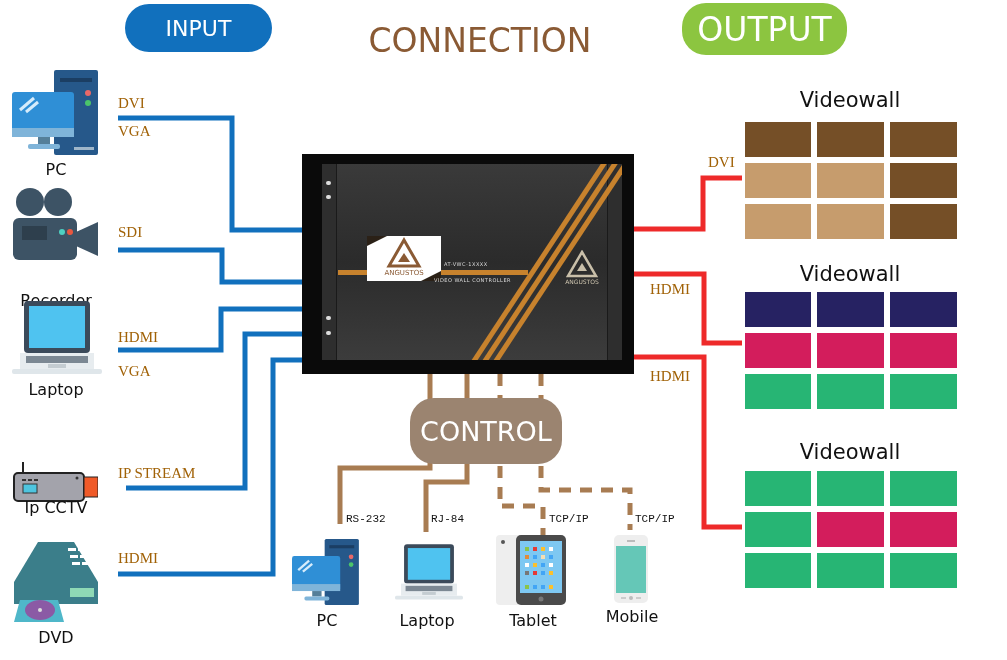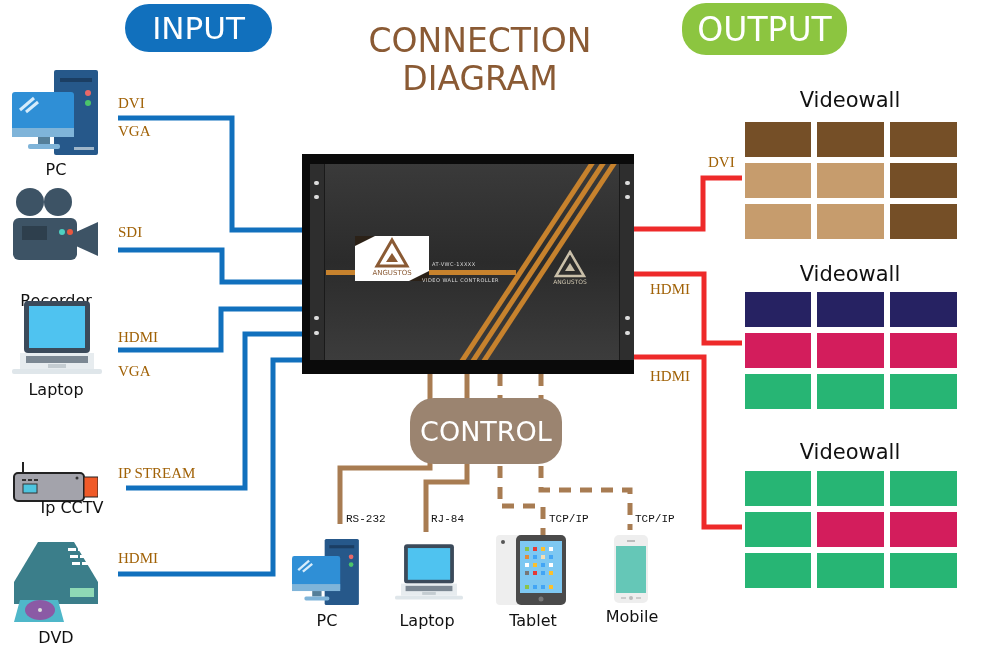--- a/index.html
+++ b/index.html
@@ -1,31 +1,31 @@
 <!DOCTYPE html>
 <html><head>
 <meta charset="utf-8">
 <style>
   html, body { margin:0; padding:0; background:#ffffff; }
   body { width:1007px; height:660px; position:relative; overflow:hidden; font-family:"DejaVu Sans", sans-serif; }
   .abs { position:absolute; }
   .pill { position:absolute; border-radius:24px; color:#fff; display:flex; align-items:center; justify-content:center; font-family:"DejaVu Sans", sans-serif; letter-spacing:0px; }
-  .pill-input { left:125px; top:4px; width:147px; height:48px; background:#1170bd; font-size:31px; }
+  .pill-input { left:125px; top:4px; width:147px; height:48px; background:#1170bd; font-size:22px; }
   .pill-output { left:682px; top:3px; width:165px; height:52px; background:#8cc540; font-size:33px; }
   .pill-control { left:410px; top:398px; width:152px; height:66px; background:#9b8470; font-size:27px; }
   .title { position:absolute; left:345px; top:22px; width:270px; text-align:center; color:#8a5a34; font-family:"DejaVu Sans", sans-serif; font-size:33px; line-height:38px; font-weight:normal; }
   .lbl { position:absolute; font-family:Liberation Serif, serif; font-size:15px; color:#a16207; white-space:nowrap; }
   .lbl-sm { position:absolute; font-family:Liberation Mono, monospace; font-size:11px; color:#111; white-space:nowrap; }
   .devlbl { position:absolute; font-family:"DejaVu Sans", sans-serif; font-size:16px; color:#111; text-align:center; width:110px; }
   .vw-title { position:absolute; font-family:"DejaVu Sans", sans-serif; font-size:21px; color:#111; width:220px; text-align:center; }
   .vw-grid { position:absolute; width:212px; display:grid; grid-template-columns:66px 67px 67px; grid-auto-rows:35px; column-gap:6px; row-gap:6px; }
   .vw-cell { width:100%; height:100%; }
   svg.wires { position:absolute; left:0; top:0; }
   .device { position:absolute; left:302px; top:154px; width:332px; height:220px; background:#0a0a0a; }
-  .device-face { position:absolute; left:8px; top:10px; width:324px; height:196px; background:linear-gradient(180deg,#3a3a3a 0%,#2b2b2b 50%,#3c3c3c 100%); overflow:hidden; }
+  .device-face { position:absolute; left:20px; top:10px; width:300px; height:196px; background:linear-gradient(180deg,#3a3a3a 0%,#2b2b2b 50%,#3c3c3c 100%); overflow:hidden; }
   .ear { position:absolute; top:0; width:14px; height:196px; background:#2e2e2e; border-right:1px solid #1a1a1a; }
   .screw { position:absolute; width:5px; height:4px; background:#ddd; border-radius:2px; }
   .brand-card { position:absolute; left:45px; top:72px; width:74px; height:45px; background:#fff; }
   .brand-text { position:absolute; font-size:5px; color:#ddd; white-space:nowrap; font-family:"DejaVu Sans", sans-serif; letter-spacing:0.5px; }
 </style>
 </head>
 <body>
 
 <svg class="wires" width="1007" height="660">
 
@@ -54,21 +54,20 @@
     <line x1="541" y1="374" x2="541" y2="402"></line>
     <polyline points="500,445 500,506 543,506 543,535"></polyline>
     <polyline points="541,445 541,490 630,490 630,530"></polyline>
   </g>
 </svg>
 
 <div class="pill pill-input">INPUT</div>
 <div class="pill pill-output">OUTPUT</div>
 <div class="title">
   <div>CONNECTION</div>
-  <div>DIAGRAM</div>
 </div>
 
 <div class="abs" style="left:12px;top:70px;width:90px;height:85px;">
   <svg width="90" height="85" viewBox="0 0 90 85">
     <rect x="42" y="0" width="44" height="85" rx="2" fill="#26588a"></rect>
     <rect x="48" y="8" width="32" height="4" fill="#1b3e63"></rect>
     <circle cx="76" cy="23" r="3" fill="#e96868"></circle>
     <circle cx="76" cy="33" r="3" fill="#4bc46a"></circle>
     <rect x="62" y="77" width="20" height="3" fill="#9fb6c9"></rect>
     <rect x="0" y="22" width="62" height="45" rx="3" fill="#2f8fd6"></rect>
@@ -116,21 +115,21 @@
     <line x1="11" y1="0" x2="11" y2="12" stroke="#222" stroke-width="2"></line>
     <rect x="2" y="11" width="70" height="28" rx="4" fill="#a3a3ab" stroke="#222" stroke-width="2"></rect>
     <rect x="72" y="15" width="14" height="20" fill="#f05a28" stroke="#222" stroke-width="1"></rect>
     <rect x="10" y="17" width="4" height="2" fill="#333"></rect>
     <rect x="16" y="17" width="4" height="2" fill="#333"></rect>
     <rect x="22" y="17" width="4" height="2" fill="#333"></rect>
     <rect x="11" y="22" width="14" height="9" fill="#4ec5df" stroke="#333" stroke-width="1"></rect>
     <circle cx="65" cy="16" r="1.5" fill="#333"></circle>
   </svg>
 </div>
-<div class="devlbl" style="left:1px;top:498px;margin-left:16px;">Ip CCTV</div>
+<div class="devlbl" style="left:1px;top:498px;">Ip CCTV</div>
 <div class="lbl" style="left:118px;top:465px;">IP STREAM</div>
 
 <div class="abs" style="left:12px;top:542px;width:88px;height:84px;">
   <svg width="88" height="84" viewBox="0 0 88 84">
     <polygon points="26,0 62,0 86,40 2,40" fill="#3b7e8a"></polygon>
     <rect x="56" y="6" width="8" height="3" fill="#fff"></rect>
       <rect x="66" y="6" width="8" height="3" fill="#fff"></rect>
     <rect x="58" y="13" width="8" height="3" fill="#fff"></rect>
       <rect x="68" y="13" width="8" height="3" fill="#fff"></rect>
     <rect x="60" y="20" width="8" height="3" fill="#fff"></rect>

